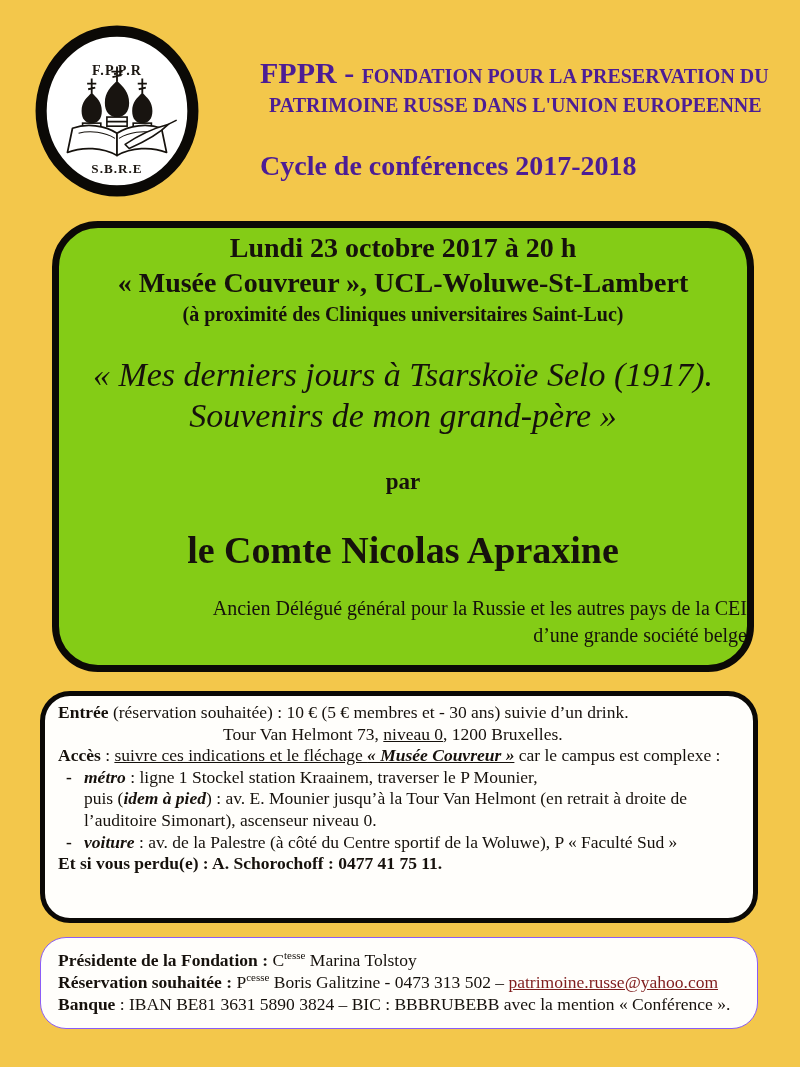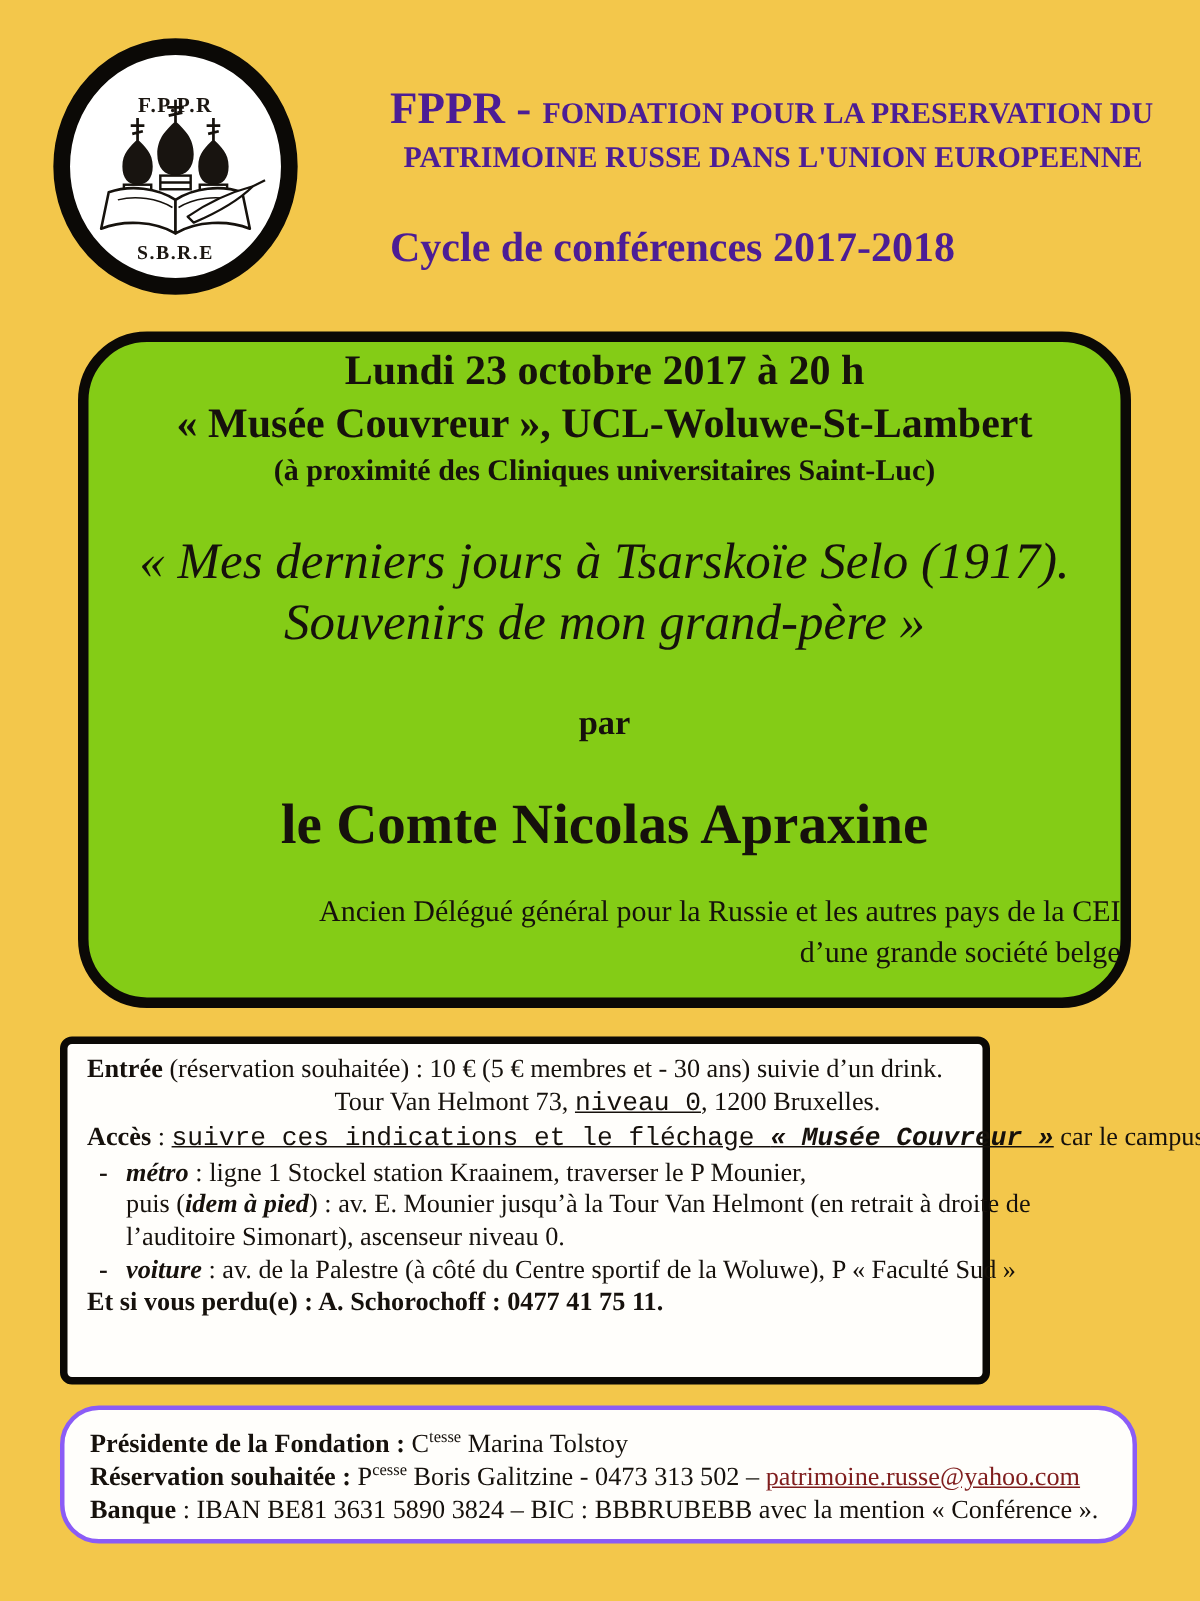--- a/index.html
+++ b/index.html
@@ -30,36 +30,36 @@
   }
   .event-date, .event-venue { font-size:28px; font-weight:bold; line-height:35px; }
   .event-prox   { font-size:20px; font-weight:bold; line-height:28px; }
   .event-talk   { margin-top:26px; font-style:italic; font-size:34px; line-height:41px; }
   .event-by     { margin-top:32px; font-weight:bold; font-size:23px; line-height:27px; }
   .event-speaker{ margin-top:32px; font-weight:bold; font-size:38px; line-height:46px; }
   .event-desc   { margin-top:22px; font-size:20px; line-height:27px;text-align:right; }
 
   
   .info-box {
-    position:absolute; left:40px; top:691px; width:620px; height:232px;
-    background:#FFFEFB; border:5px solid #0B0906; border-radius:8px;
+    position:absolute; left:40px; top:691px; width:718px; height:232px;
+    background:#FFFEFB; border:5px solid #0B0906; border-radius:30px;
     padding:6px 14px 0 13px; font-size:17.5px; line-height:21.6px;
   }
   .iline { white-space:nowrap; }
   .iline.indent-addr { padding-left:165px; }
   .iline.cont   { padding-left:26px; }
   .iline.bullet { padding-left:8px; }
   .dash { display:inline-block; width:18px; font-weight:bold; }
-  .ul { text-decoration:underline;font-family:Liberation Mono, monospace; }
+  .ul { text-decoration:underline; }
   .lost { font-weight:bold; white-space:nowrap; }
 
   
   .footer-box {
     position:absolute; left:40px; top:937px; width:718px; height:92px;
-    background:#FFFEFB; border:3px solid #8b5cf6; border-radius:26px;
+    background:#FFFEFB; border:1px solid #8b5cf6; border-radius:26px;
     padding:11px 14px 0 17px; font-size:17.5px; line-height:22px;
   }
   .fline { white-space:nowrap; }
   sup { font-size:11px; vertical-align:super; line-height:0; }
   a.email { color:#7f1d1d; text-decoration:underline; cursor:pointer; }
 </style>
 </head>
 <body>
 
 <div class="logo-wrap">

